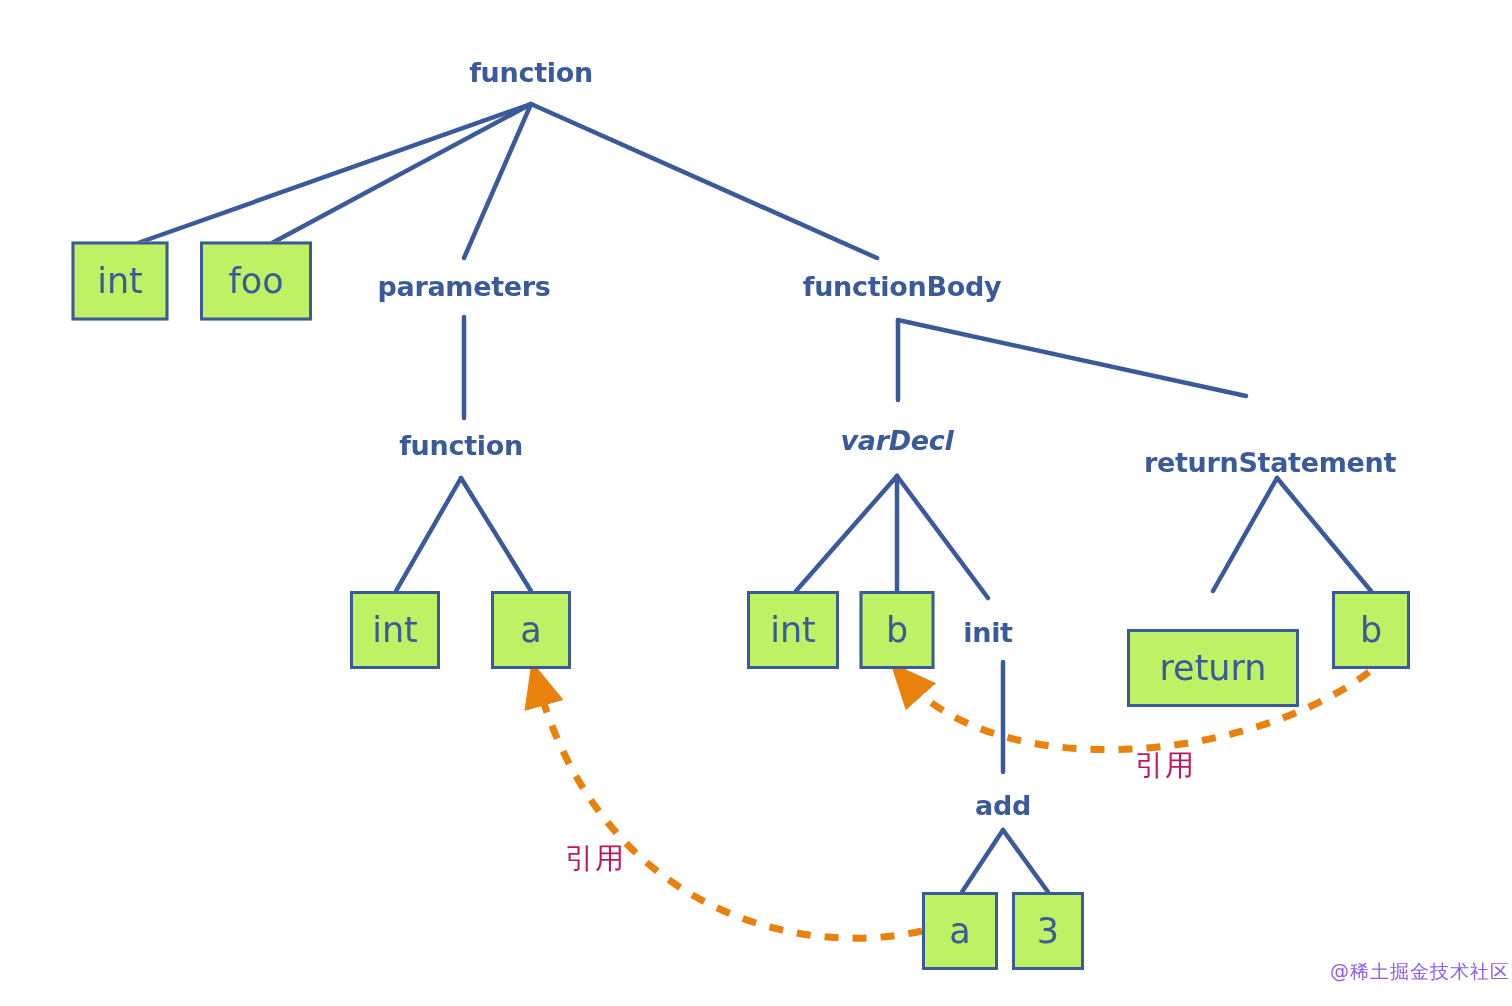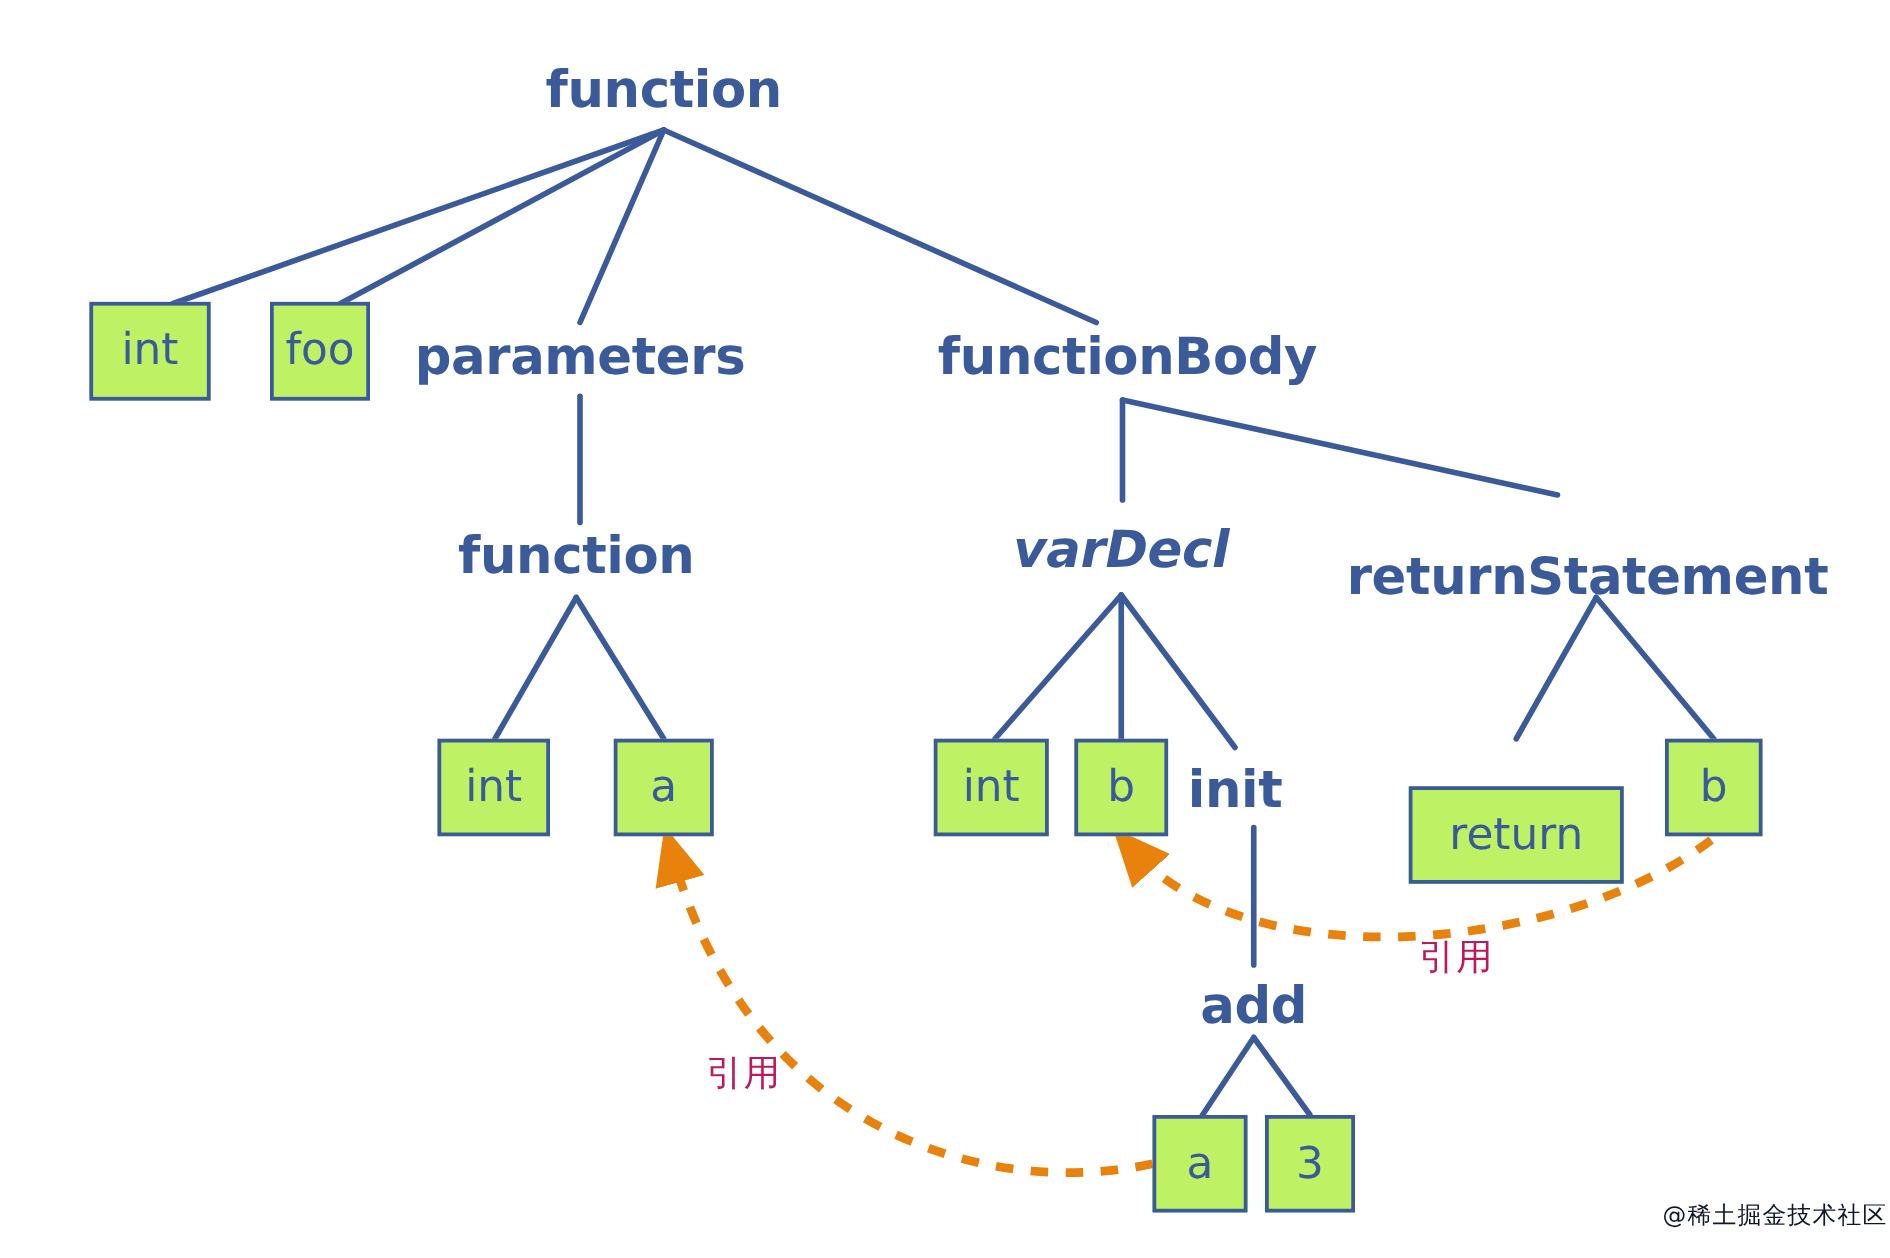--- a/index.html
+++ b/index.html
@@ -29,21 +29,21 @@
     position: absolute;
     color: #3b5a9a;
     font-family: "DejaVu Sans", "Liberation Sans", sans-serif;
     font-weight: 700;
     white-space: nowrap;
     line-height: 1;
     transform: translate(-50%, -50%);
     text-align: center;
   }
   .node.plain {
-    font-size: 41px;
+    font-size: 27px;
     letter-spacing: -0.3px;
   }
   .node.boxed {
     box-sizing: border-box;
     border: 3px solid #3b5a9a;
     background: #bef264;
     display: flex;
     align-items: center;
     justify-content: center;
     font-size: 35px;
@@ -54,21 +54,21 @@
     color: #be185d;
     font-family: "DejaVu Sans", "Liberation Sans", sans-serif;
     font-size: 29px;
     font-weight: 500;
     white-space: nowrap;
     transform: translate(-50%, -50%);
     letter-spacing: 1px;
   }
   #watermark {
     position: absolute;
-    color: #0f172a;
+    color: #8b5cf6;
     font-family: "DejaVu Sans", "Liberation Sans", sans-serif;
     font-size: 19px;
     white-space: nowrap;
     letter-spacing: 1px;
   }
 </style>
 </head>
 <body>
 
 <div id="stage">
@@ -119,21 +119,21 @@
   <div class="node plain" style="left:531px;top:72px;">function</div>
   <div class="node plain" style="left:902px;top:286px;">functionBody</div>
   <div class="node plain" style="left:464px;top:286px;">parameters</div>
   <div class="node plain" style="left:461px;top:445px;">function</div>
   <div class="node plain" style="left:897px;top:440px;font-style:italic;">varDecl</div>
   <div class="node plain" style="left:1270px;top:462px;">returnStatement</div>
   <div class="node plain" style="left:988px;top:632px;">init</div>
   <div class="node plain" style="left:1003px;top:805px;">add</div>
 
   <div class="node boxed" style="left:120px;top:281px;width:97px;height:79px;">int</div>
-  <div class="node boxed" style="left:256px;top:281px;width:80px;height:79px;">foo</div>
+  <div class="node boxed" style="left:256px;top:281px;width:112px;height:79px;">foo</div>
   <div class="node boxed" style="left:395px;top:630px;width:90px;height:78px;">int</div>
   <div class="node boxed" style="left:531px;top:630px;width:80px;height:78px;">a</div>
   <div class="node boxed" style="left:793px;top:630px;width:92px;height:78px;">int</div>
   <div class="node boxed" style="left:897px;top:630px;width:75px;height:78px;">b</div>
   <div class="node boxed" style="left:1213px;top:668px;width:172px;height:78px;">return</div>
   <div class="node boxed" style="left:1371px;top:630px;width:78px;height:78px;">b</div>
   <div class="node boxed" style="left:960px;top:931px;width:76px;height:78px;">a</div>
   <div class="node boxed" style="left:1048px;top:931px;width:72px;height:78px;">3</div>
 
   <div class="ref-label" style="left:595px;top:859px;">引用</div>

